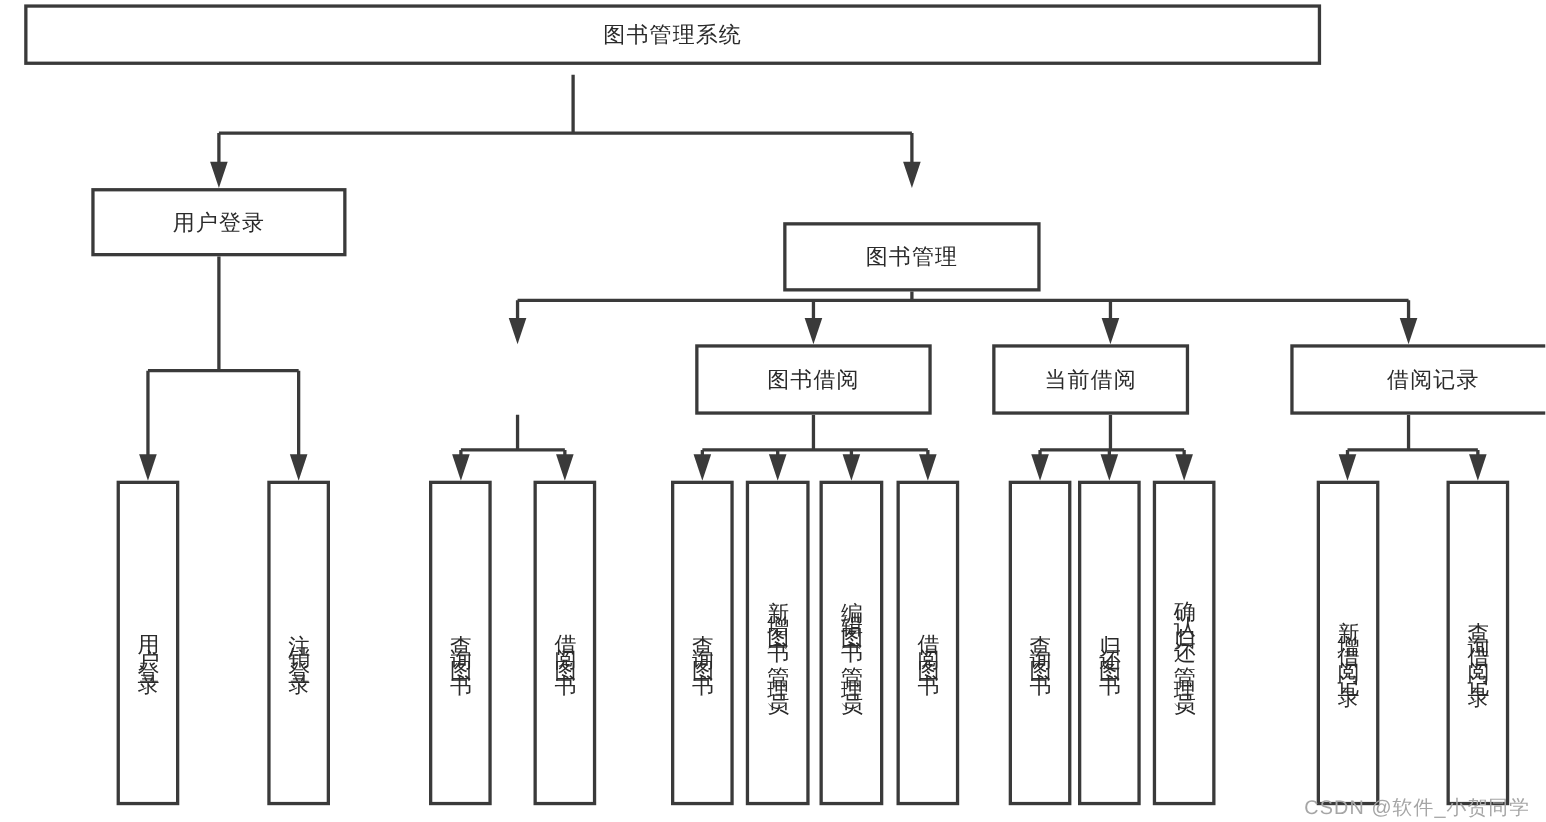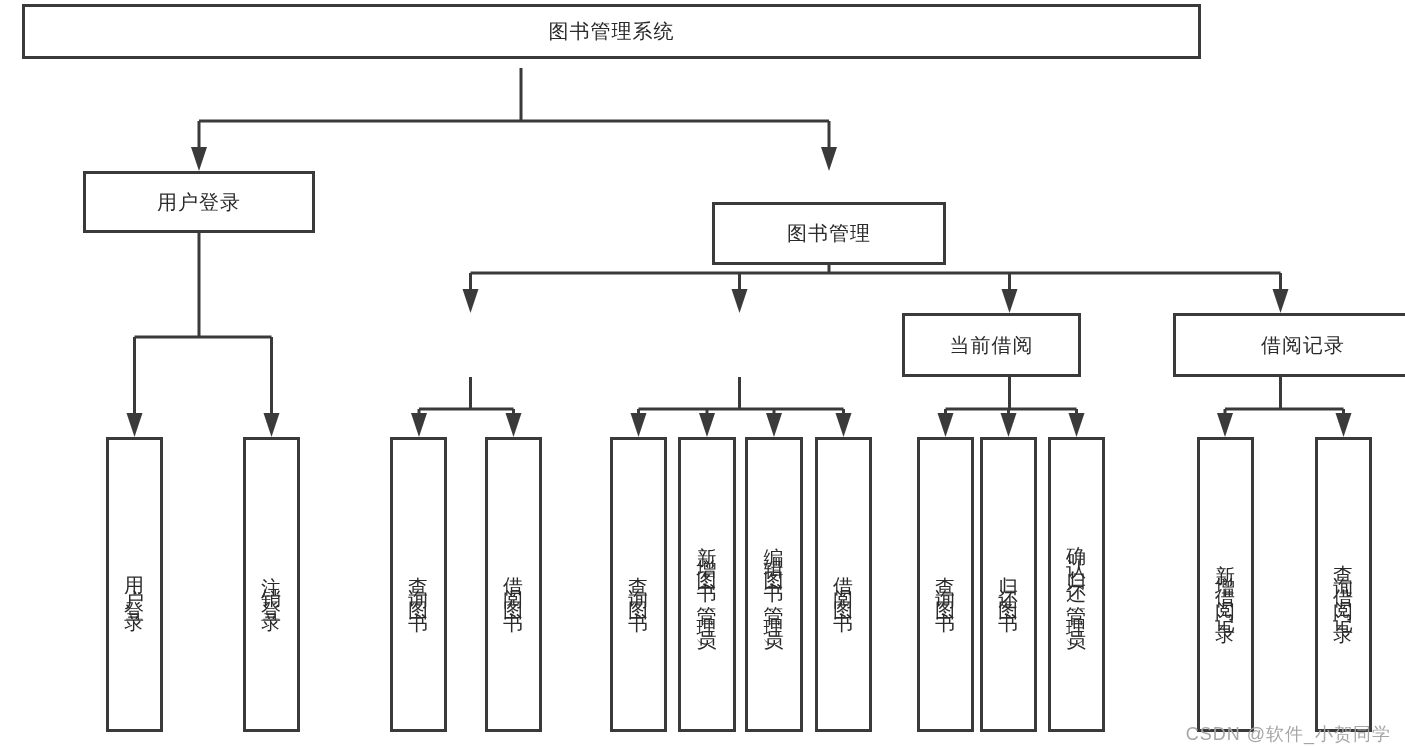--- a/index.html
+++ b/index.html
@@ -99,20 +99,23 @@
     <span>图书管理系统</span>
   </div>
 
   <div class="node" style="left:83px;top:171px;width:232px;height:62px;">
     <span>用户登录</span>
   </div>
   <div class="node" style="left:712px;top:158px;width:234px;height:63px;margin-top:44px;">
     <span>图书管理</span>
   </div>
 
+  <div class="node" style="left:632px;top:313px;width:215px;height:64px;">
+    <span>图书借阅</span>
+  </div>
   <div class="node" style="left:902px;top:313px;width:179px;height:64px;">
     <span>当前借阅</span>
   </div>
   <div class="node" style="left:1173px;top:313px;width:260px;height:64px;">
     <span>借阅记录</span>
   </div>
 
   <div class="node leaf" style="left:106px;top:437px;width:57px;height:295px;">
     <span>用户登录</span>
   </div>

